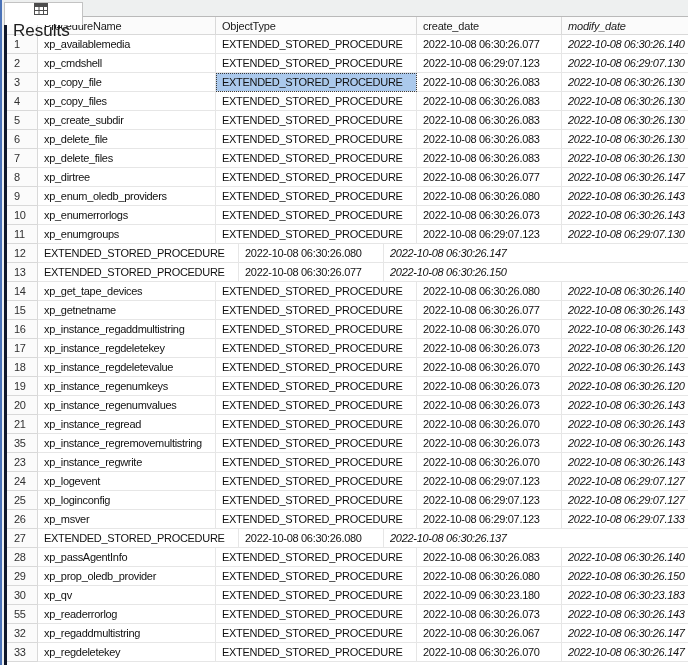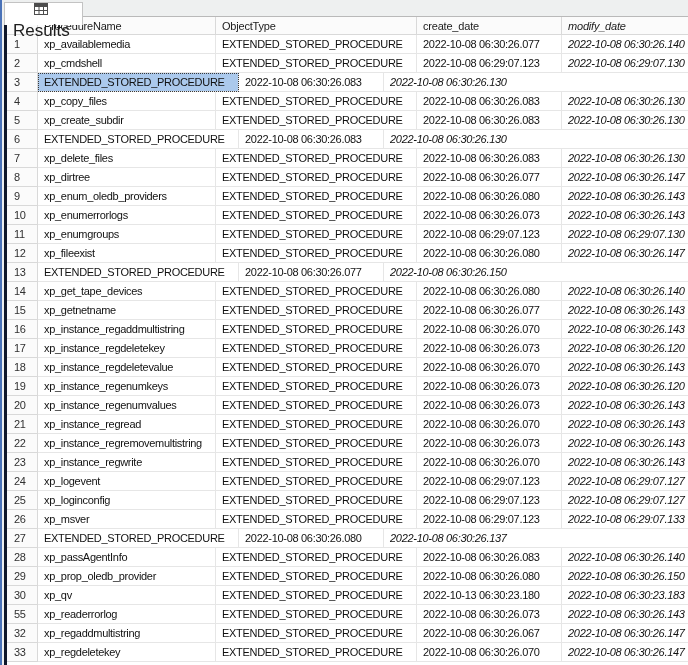--- a/index.html
+++ b/index.html
@@ -94,40 +94,42 @@
         </div>
         <div class="row">
           <div class="cell c-num">2</div>
           <div class="cell c-name">xp_cmdshell</div>
           <div class="cell c-type">EXTENDED_STORED_PROCEDURE</div>
           <div class="cell c-date">2022-10-08 06:29:07.123</div>
           <div class="cell c-mod">2022-10-08 06:29:07.130</div>
         </div>
         <div class="row">
           <div class="cell c-num">3</div>
+          <div class="cell c-name">xp_copy_file</div>
           <div class="cell c-type selected">EXTENDED_STORED_PROCEDURE</div>
           <div class="cell c-date">2022-10-08 06:30:26.083</div>
           <div class="cell c-mod">2022-10-08 06:30:26.130</div>
         </div>
         <div class="row">
           <div class="cell c-num">4</div>
           <div class="cell c-name">xp_copy_files</div>
           <div class="cell c-type">EXTENDED_STORED_PROCEDURE</div>
           <div class="cell c-date">2022-10-08 06:30:26.083</div>
           <div class="cell c-mod">2022-10-08 06:30:26.130</div>
         </div>
         <div class="row">
           <div class="cell c-num">5</div>
           <div class="cell c-name">xp_create_subdir</div>
           <div class="cell c-type">EXTENDED_STORED_PROCEDURE</div>
           <div class="cell c-date">2022-10-08 06:30:26.083</div>
           <div class="cell c-mod">2022-10-08 06:30:26.130</div>
         </div>
         <div class="row">
           <div class="cell c-num">6</div>
+          <div class="cell c-name">xp_delete_file</div>
           <div class="cell c-type">EXTENDED_STORED_PROCEDURE</div>
           <div class="cell c-date">2022-10-08 06:30:26.083</div>
           <div class="cell c-mod">2022-10-08 06:30:26.130</div>
         </div>
         <div class="row">
           <div class="cell c-num">7</div>
           <div class="cell c-name">xp_delete_files</div>
           <div class="cell c-type">EXTENDED_STORED_PROCEDURE</div>
           <div class="cell c-date">2022-10-08 06:30:26.083</div>
           <div class="cell c-mod">2022-10-08 06:30:26.130</div>
@@ -155,21 +157,20 @@
         </div>
         <div class="row">
           <div class="cell c-num">11</div>
           <div class="cell c-name">xp_enumgroups</div>
           <div class="cell c-type">EXTENDED_STORED_PROCEDURE</div>
           <div class="cell c-date">2022-10-08 06:29:07.123</div>
           <div class="cell c-mod">2022-10-08 06:29:07.130</div>
         </div>
         <div class="row">
           <div class="cell c-num">12</div>
-          <div class="cell c-name">xp_fileexist</div>
           <div class="cell c-type">EXTENDED_STORED_PROCEDURE</div>
           <div class="cell c-date">2022-10-08 06:30:26.080</div>
           <div class="cell c-mod">2022-10-08 06:30:26.147</div>
         </div>
         <div class="row">
           <div class="cell c-num">13</div>
           <div class="cell c-type">EXTENDED_STORED_PROCEDURE</div>
           <div class="cell c-date">2022-10-08 06:30:26.077</div>
           <div class="cell c-mod">2022-10-08 06:30:26.150</div>
         </div>
@@ -223,21 +224,21 @@
           <div class="cell c-mod">2022-10-08 06:30:26.143</div>
         </div>
         <div class="row">
           <div class="cell c-num">21</div>
           <div class="cell c-name">xp_instance_regread</div>
           <div class="cell c-type">EXTENDED_STORED_PROCEDURE</div>
           <div class="cell c-date">2022-10-08 06:30:26.070</div>
           <div class="cell c-mod">2022-10-08 06:30:26.143</div>
         </div>
         <div class="row">
-          <div class="cell c-num">22</div>
+          <div class="cell c-num">35</div>
           <div class="cell c-name">xp_instance_regremovemultistring</div>
           <div class="cell c-type">EXTENDED_STORED_PROCEDURE</div>
           <div class="cell c-date">2022-10-08 06:30:26.073</div>
           <div class="cell c-mod">2022-10-08 06:30:26.143</div>
         </div>
         <div class="row">
           <div class="cell c-num">23</div>
           <div class="cell c-name">xp_instance_regwrite</div>
           <div class="cell c-type">EXTENDED_STORED_PROCEDURE</div>
           <div class="cell c-date">2022-10-08 06:30:26.070</div>
@@ -281,21 +282,21 @@
           <div class="cell c-num">29</div>
           <div class="cell c-name">xp_prop_oledb_provider</div>
           <div class="cell c-type">EXTENDED_STORED_PROCEDURE</div>
           <div class="cell c-date">2022-10-08 06:30:26.080</div>
           <div class="cell c-mod">2022-10-08 06:30:26.150</div>
         </div>
         <div class="row">
           <div class="cell c-num">30</div>
           <div class="cell c-name">xp_qv</div>
           <div class="cell c-type">EXTENDED_STORED_PROCEDURE</div>
-          <div class="cell c-date">2022-10-13 06:30:23.180</div>
+          <div class="cell c-date">2022-10-09 06:30:23.180</div>
           <div class="cell c-mod">2022-10-08 06:30:23.183</div>
         </div>
         <div class="row">
           <div class="cell c-num">55</div>
           <div class="cell c-name">xp_readerrorlog</div>
           <div class="cell c-type">EXTENDED_STORED_PROCEDURE</div>
           <div class="cell c-date">2022-10-08 06:30:26.073</div>
           <div class="cell c-mod">2022-10-08 06:30:26.143</div>
         </div>
         <div class="row">

